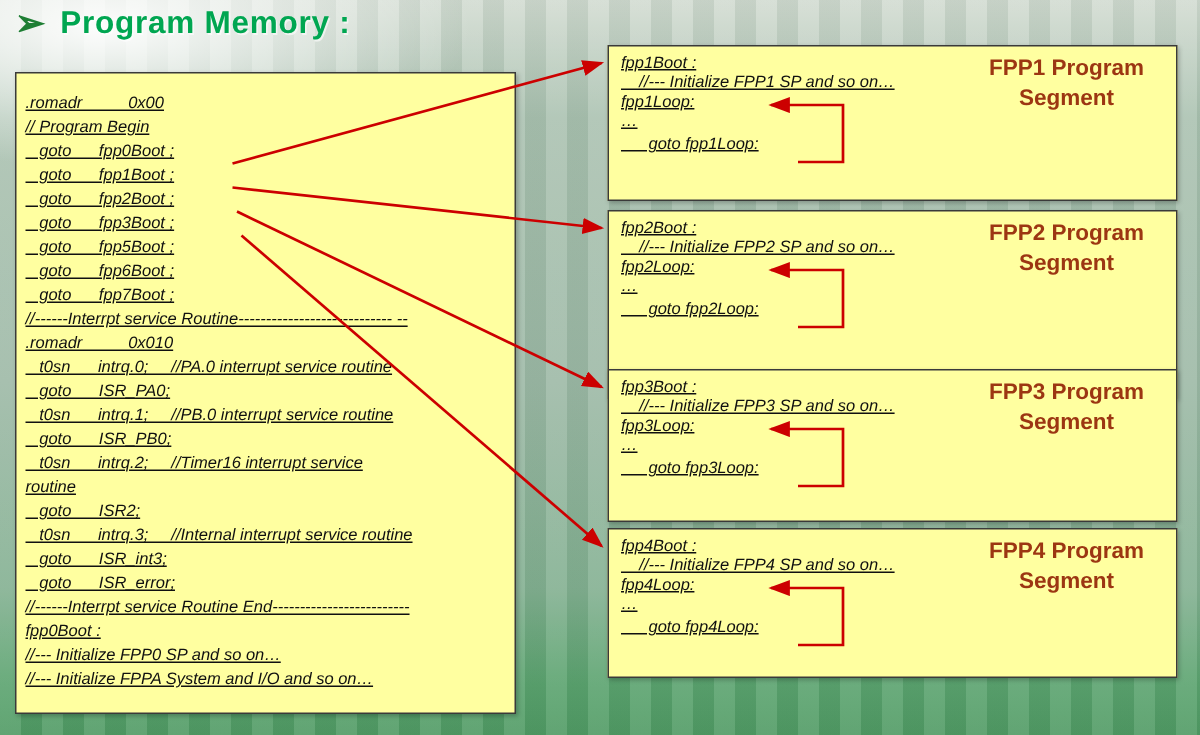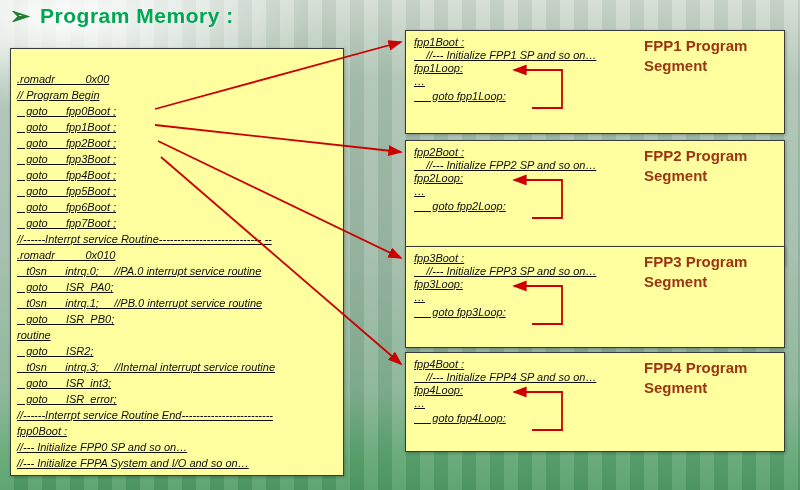--- a/index.html
+++ b/index.html
@@ -11,62 +11,62 @@
       repeating-linear-gradient(90deg, rgba(255,255,255,0.10) 0 14px, rgba(50,85,65,0.08) 14px 28px),
       linear-gradient(180deg, #d3dcd2 0%, #abc2b1 16%, #9db9a6 52%, #83b091 80%, #5aa36e 93%, #4f9a63 100%);
   }
   .title-row{position:absolute;left:10px;top:4px;display:flex;align-items:center;gap:10px;}
   .title-bullet{color:#1e7e34;font-size:24px;line-height:1;font-weight:bold;}
   .title-text{color:#00a651;font-size:21px;font-weight:bold;letter-spacing:0.5px;text-shadow:1px 1px 0 rgba(255,255,255,0.6);}
   .codebox{
     position:absolute;background:#ffffa0;border:1px solid #3a3a3a;
     box-sizing:border-box;box-shadow:1px 1px 3px rgba(0,0,0,0.25);
   }
-  .listing{left:10px;top:48px;width:334px;height:428px;padding:22px 6px;}
+  .listing{left:10px;top:48px;width:334px;height:428px;padding:12px 6px;}
   .ln{font-style:italic;font-size:11px;line-height:16px;color:#101010;white-space:pre;text-decoration:underline;}
   .segment{left:405px;width:380px;padding:5px 8px;}
   .seg1{top:30px;height:104px;}
   .seg2{top:140px;height:126px;}
   .seg3{top:246px;height:102px;}
   .seg4{top:352px;height:100px;}
   .seg-code .ln{line-height:13px;}
   .seg-code .ln.gap{margin-top:2px;}
   .seg-title{
     position:absolute;left:238px;top:5px;width:134px;
-    color:#9c3612;font-weight:bold;font-size:15px;line-height:20px;
+    color:#9c3612;font-weight:bold;font-size:15px;line-height:20px;text-align:center;
   }
   .overlay{position:absolute;left:0;top:0;pointer-events:none;}
 </style>
 </head>
 <body>
 
 <div class="slide">
 
   <div class="title-row">
     <span class="title-bullet">➢</span>
     <span class="title-text">Program Memory :</span>
   </div>
 
   <div class="codebox listing">
     <div class="ln">.romadr          0x00</div>
     <div class="ln">// Program Begin</div>
     <div class="ln">   goto      fpp0Boot ;</div>
     <div class="ln">   goto      fpp1Boot ;</div>
     <div class="ln">   goto      fpp2Boot ;</div>
     <div class="ln">   goto      fpp3Boot ;</div>
-    <div class="ln">   goto      fpp4Boot ;</div>
     <div class="ln">   goto      fpp5Boot ;</div>
     <div class="ln">   goto      fpp6Boot ;</div>
     <div class="ln">   goto      fpp7Boot ;</div>
     <div class="ln">//------Interrpt service Routine---------------------------- --</div>
     <div class="ln">.romadr          0x010</div>
     <div class="ln">   t0sn      intrq.0;     //PA.0 interrupt service routine</div>
     <div class="ln">   goto      ISR_PA0;</div>
     <div class="ln">   t0sn      intrq.1;     //PB.0 interrupt service routine</div>
     <div class="ln">   goto      ISR_PB0;</div>
+    <div class="ln">   t0sn      intrq.2;     //Timer16 interrupt service</div>
     <div class="ln">routine</div>
     <div class="ln">   goto      ISR2;</div>
     <div class="ln">   t0sn      intrq.3;     //Internal interrupt service routine</div>
     <div class="ln">   goto      ISR_int3;</div>
     <div class="ln">   goto      ISR_error;</div>
     <div class="ln">//------Interrpt service Routine End-------------------------</div>
     <div class="ln">fpp0Boot :</div>
     <div class="ln">//--- Initialize FPP0 SP and so on…</div>
     <div class="ln">//--- Initialize FPPA System and I/O and so on…</div>
   </div>

